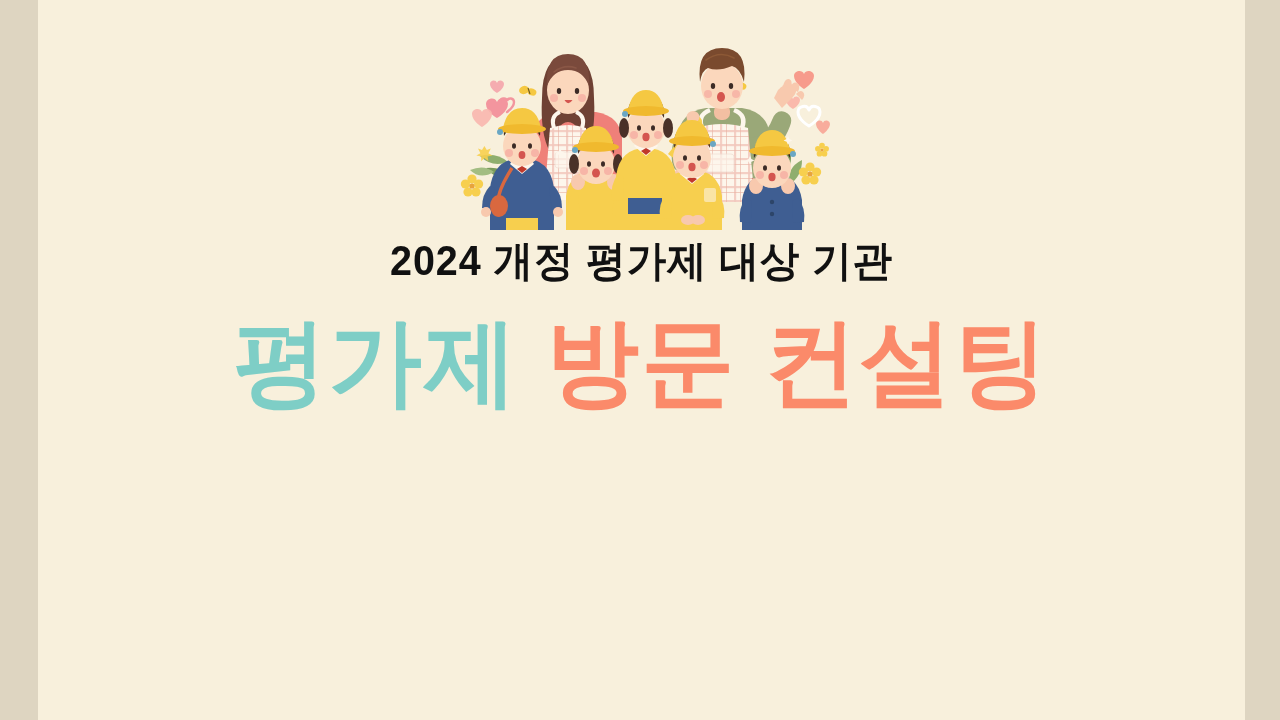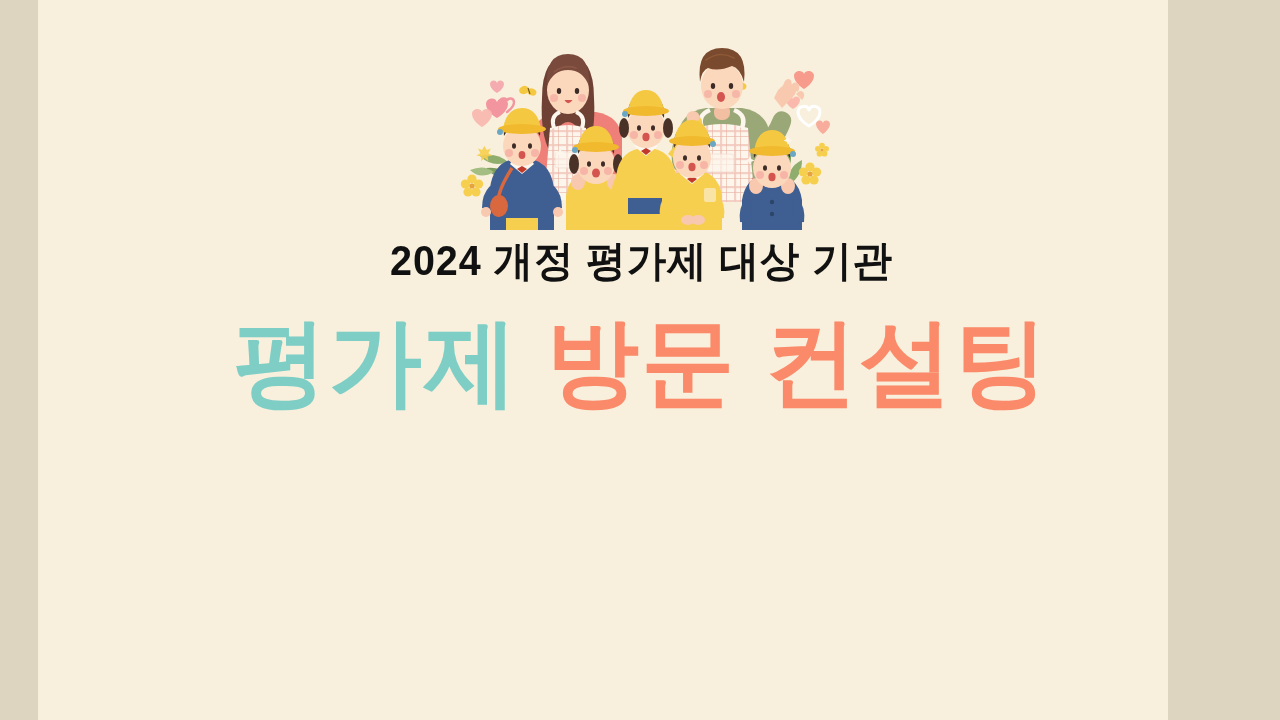--- a/index.html
+++ b/index.html
@@ -8,21 +8,21 @@
   }
   body {
     width: 1280px;
     height: 720px;
     overflow: hidden;
     font-family: "Liberation Sans", sans-serif;
     background: #ded5c1;
   }
   .poster {
     position: relative;
-    width: 1168px;
+    width: 1280px;
     height: 720px;
     background: #ded5c1;
     overflow: hidden;
   }
   
   .page-panel {
     position: absolute;
     left: 38px;
     top: 0;
     width: 1207px;

